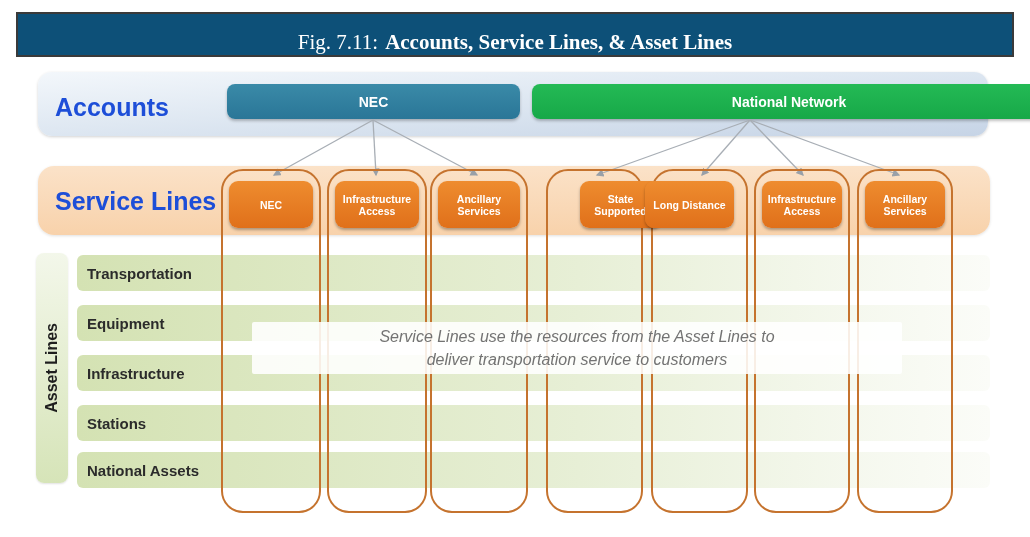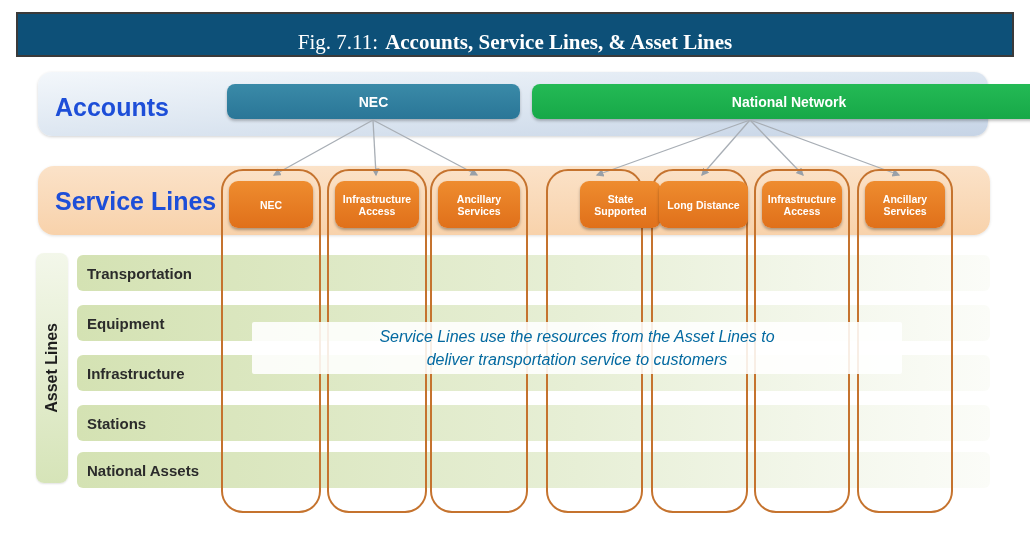--- a/index.html
+++ b/index.html
@@ -70,21 +70,21 @@
     position:absolute;left:77px;width:913px;height:36px;border-radius:6px;
     background:linear-gradient(to right,#d4e2b3 0%,#e7efd6 55%,#f5f8ee 85%,#fbfcf8 100%);
     display:flex;align-items:center;
     font-weight:bold;font-size:15px;color:#2b2b2b;padding-left:10px;box-sizing:border-box;
   }
   
   .caption{
     position:absolute;left:252px;top:322px;width:650px;height:52px;
     background:rgba(255,255,255,0.88);border-radius:2px;
     display:flex;flex-direction:column;align-items:center;justify-content:center;
-    font-style:italic;font-size:16px;line-height:23px;color:#0369a1;text-align:center;
+    font-style:italic;font-size:16px;line-height:23px;color:#737373;text-align:center;
   }
 </style>
 </head>
 <body>
 
 <div class="stage">
 
   <div class="title-bar">
     <span>Fig. 7.11:</span>
     <span class="title-main">Accounts, Service Lines, &amp; Asset Lines</span>
@@ -129,21 +129,21 @@
   <div class="col" style="left:430px;width:98px"></div>
   <div class="col" style="left:546px;width:97px"></div>
   <div class="col" style="left:651px;width:97px"></div>
   <div class="col" style="left:754px;width:96px"></div>
   <div class="col" style="left:857px;width:96px"></div>
 
   <div class="sbtn" style="left:229px;width:84px">NEC</div>
   <div class="sbtn" style="left:335px;width:84px">Infrastructure Access</div>
   <div class="sbtn" style="left:438px;width:82px">Ancillary Services</div>
   <div class="sbtn" style="left:580px;width:81px">State Supported</div>
-  <div class="sbtn" style="left:659px;width:89px">Long Distance</div>
+  <div class="sbtn" style="left:645px;width:89px">Long Distance</div>
   <div class="sbtn" style="left:762px;width:80px">Infrastructure Access</div>
   <div class="sbtn" style="left:865px;width:80px">Ancillary Services</div>
 
   <div class="caption">
     <div>Service Lines use the resources from the Asset Lines to</div>
     <div>deliver transportation service to customers</div>
   </div>
 
 </div>
 

